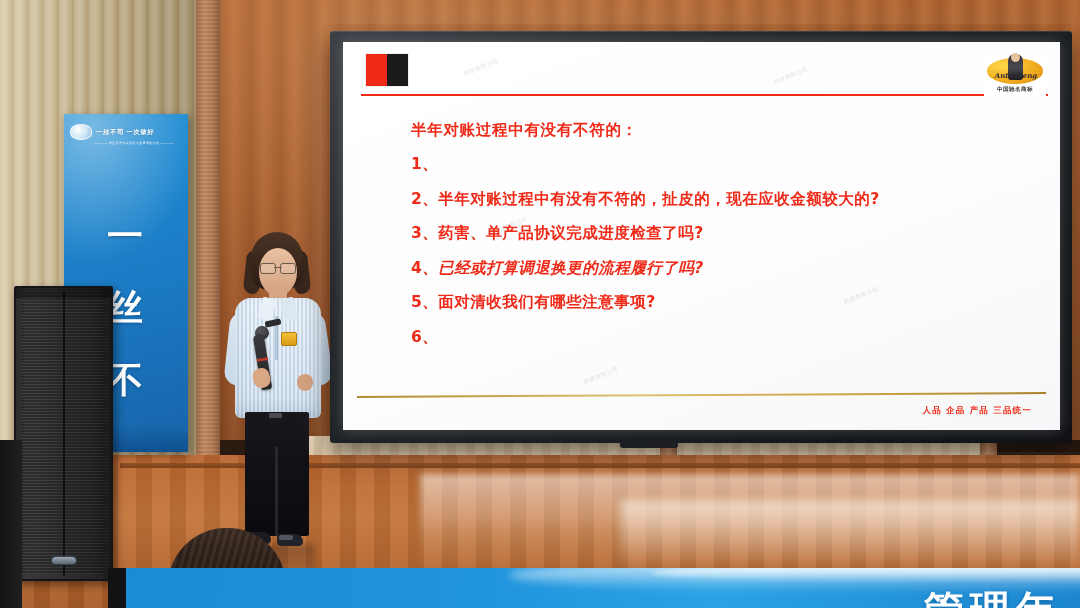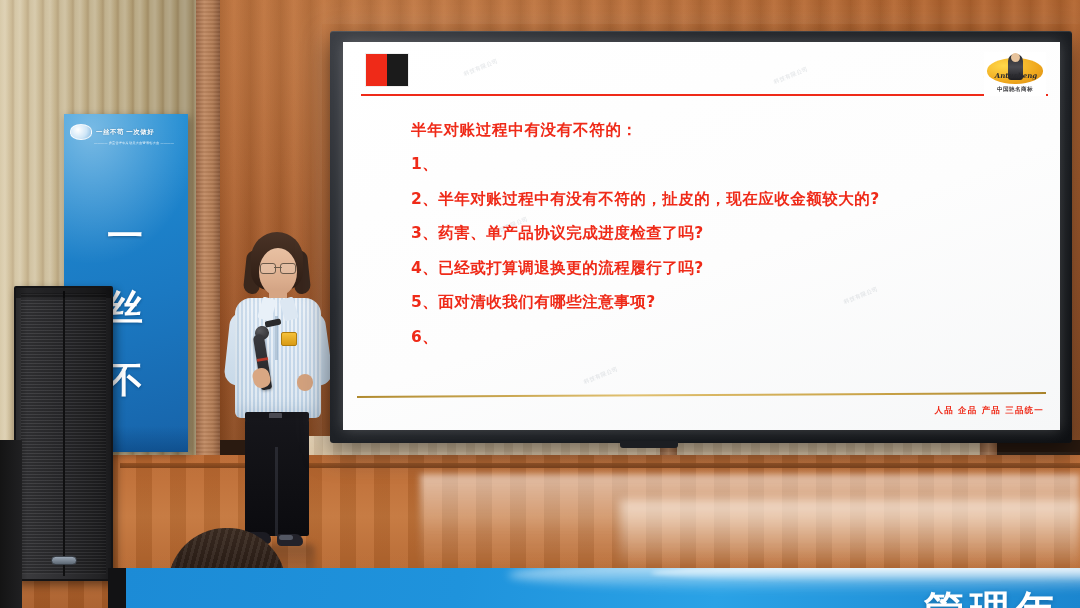--- a/index.html
+++ b/index.html
@@ -314,21 +314,21 @@
   .b-num{flex:0 0 auto;}
   .b-txt{flex:0 0 auto;}
 
   
   .gold-rule{
     position:absolute;left:14px;right:14px;bottom:34px;height:2.4px;
     background:linear-gradient(90deg,#b08a2e,#e0c070 40%,#c9a348 75%,#a8822a);
     transform:rotate(-.32deg);
   }
   .slide-footer{
-    position:absolute;right:16px;bottom:13px;
+    position:absolute;right:28px;bottom:13px;
     font-size:8.5px;font-weight:bold;letter-spacing:1.2px;
     font-family:"DejaVu Serif","Liberation Serif",serif;
     margin-top:8px;
   }
 
   
   .slide-logo{
     position:absolute;right:14px;top:10px;width:62px;height:44px;
     background:#ffffff;overflow:hidden;
   }
@@ -474,21 +474,21 @@
           <div class="bullet">
             <span class="b-num" style="color: rgb(239, 42, 24);">2、</span>
             <span class="b-txt" style="color: rgb(239, 42, 24);">半年对账过程中有没有不符的，扯皮的，现在应收金额较大的?</span>
           </div>
           <div class="bullet">
             <span class="b-num" style="color: rgb(239, 42, 24);">3、</span>
             <span class="b-txt" style="color: rgb(239, 42, 24);">药害、单产品协议完成进度检查了吗?</span>
           </div>
           <div class="bullet">
             <span class="b-num" style="color: rgb(239, 42, 24);">4、</span>
-            <span class="b-txt" style="color: rgb(239, 42, 24);">已经或打算调退换更的流程履行了吗?</span>
+            <span class="b-txt" style="color: rgb(239, 42, 24); font-style: italic;">已经或打算调退换更的流程履行了吗?</span>
           </div>
           <div class="bullet">
             <span class="b-num" style="color: rgb(239, 42, 24);">5、</span>
             <span class="b-txt" style="color: rgb(239, 42, 24);">面对清收我们有哪些注意事项?</span>
           </div>
           <div class="bullet">
             <span class="b-num" style="color: rgb(239, 42, 24);">6、</span>
           </div>
         </div>
 

